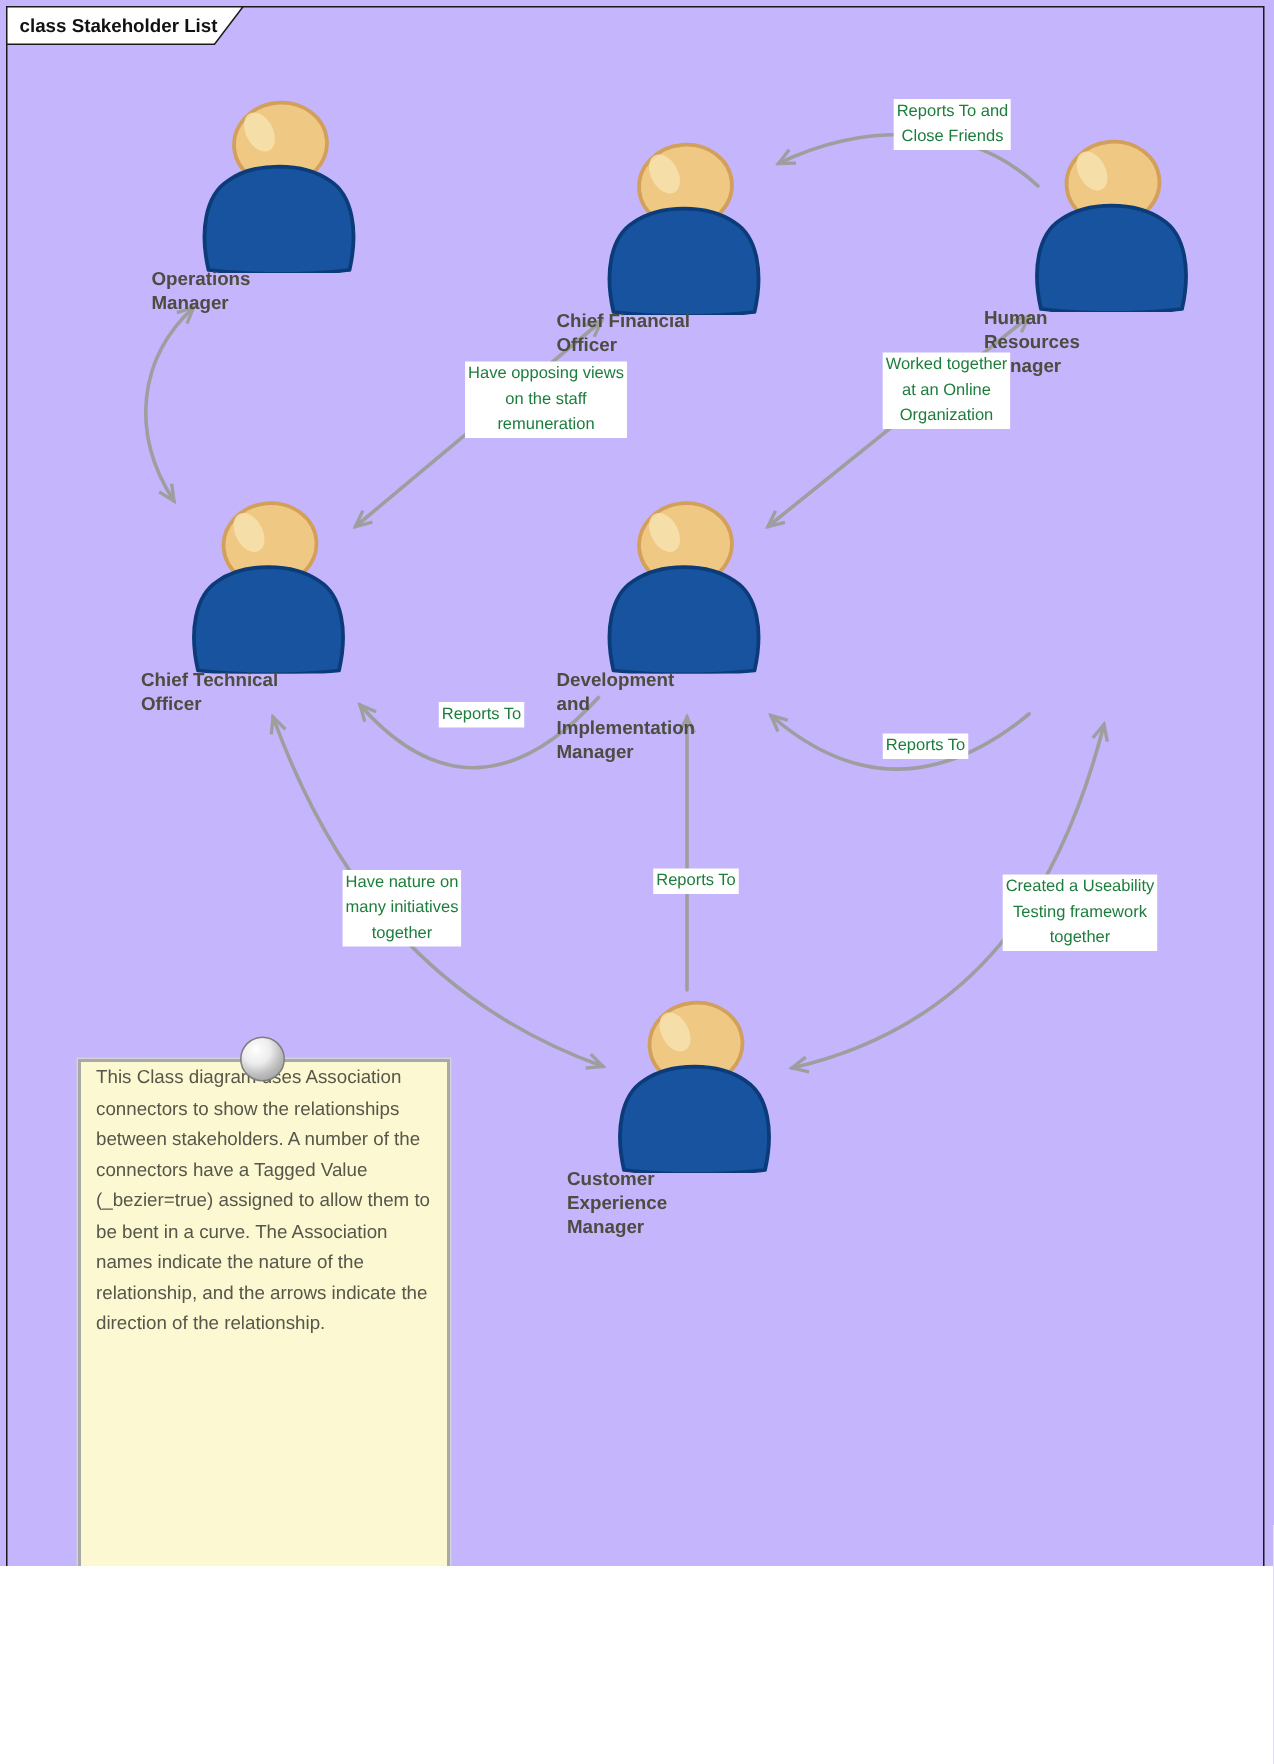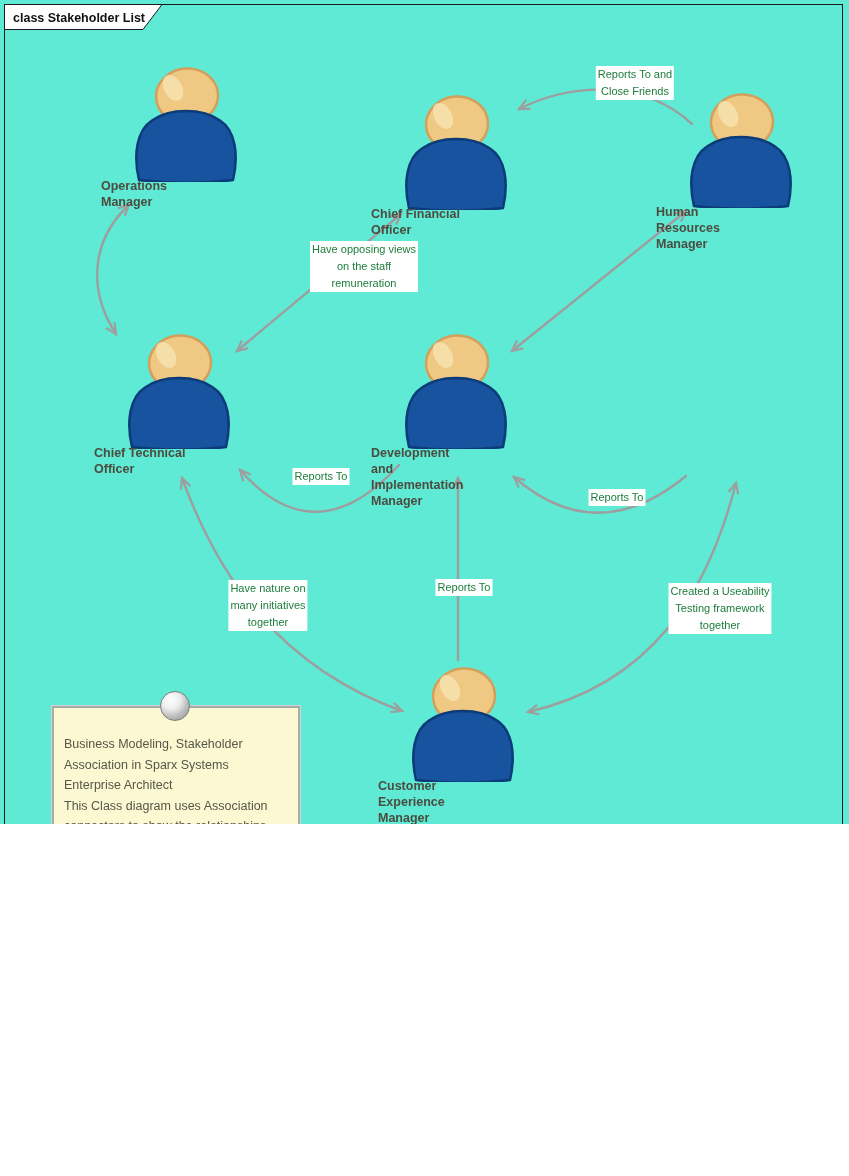--- a/index.html
+++ b/index.html
@@ -1,17 +1,17 @@
 <!DOCTYPE html>
 <html><head>
 <meta charset="utf-8">
 <style>
   html,body{margin:0;padding:0;background:#fff;}
   #canvas{
-    position:relative;width:849px;height:824px;background:#5eead4;
+    position:relative;width:849px;height:1044px;background:#c4b5fd;
     font-family:"Liberation Sans",sans-serif;overflow:hidden;
   }
   #frame-border{
     position:absolute;left:4px;top:4px;width:839px;height:1164px;
     border:1px solid #1a1a1a;border-bottom-width:3px;box-sizing:border-box;
   }
   #frame-tab{position:absolute;left:4px;top:4px;}
   #frame-tab text{font-family:"Liberation Sans",sans-serif;font-size:12.5px;font-weight:bold;fill:#111;}
   #wires{position:absolute;left:0;top:0;pointer-events:none;}
   #wires path.assoc{pointer-events:stroke;}
@@ -129,29 +129,31 @@
     <div class="actor-label">Customer
 Experience
 Manager</div>
   </div>
 
   <div class="assoc-label" style="left:635px;top:66px">Reports To and
 Close Friends</div>
   <div class="assoc-label" style="left:364px;top:241px">Have opposing views
 on the staff
 remuneration</div>
+  <div class="assoc-label" style="left:631px;top:235px">Worked together
+at an Online
+Organization</div>
   <div class="assoc-label" style="left:321px;top:468px">Reports To</div>
   <div class="assoc-label" style="left:617px;top:489px">Reports To</div>
   <div class="assoc-label" style="left:464px;top:579px">Reports To</div>
   <div class="assoc-label" style="left:268px;top:580px">Have nature on
 many initiatives
 together</div>
   <div class="assoc-label" style="left:720px;top:583px">Created a Useability
 Testing framework
 together</div>
 
   <div id="note">
-    <div id="note-title" class="note-text">Business Modeling, Stakeholder Association in Sparx Systems Enterprise Architect</div>
     <div id="note-body" class="note-text">This Class diagram uses Association connectors to show the relationships between stakeholders. A number of the connectors have a Tagged Value (_bezier=true) assigned to allow them to be bent in a curve. The Association names indicate the nature of the relationship, and the arrows indicate the direction of the relationship.</div>
   </div>
   <div id="note-pin"></div>
 
 </div>
 
 </body></html>

